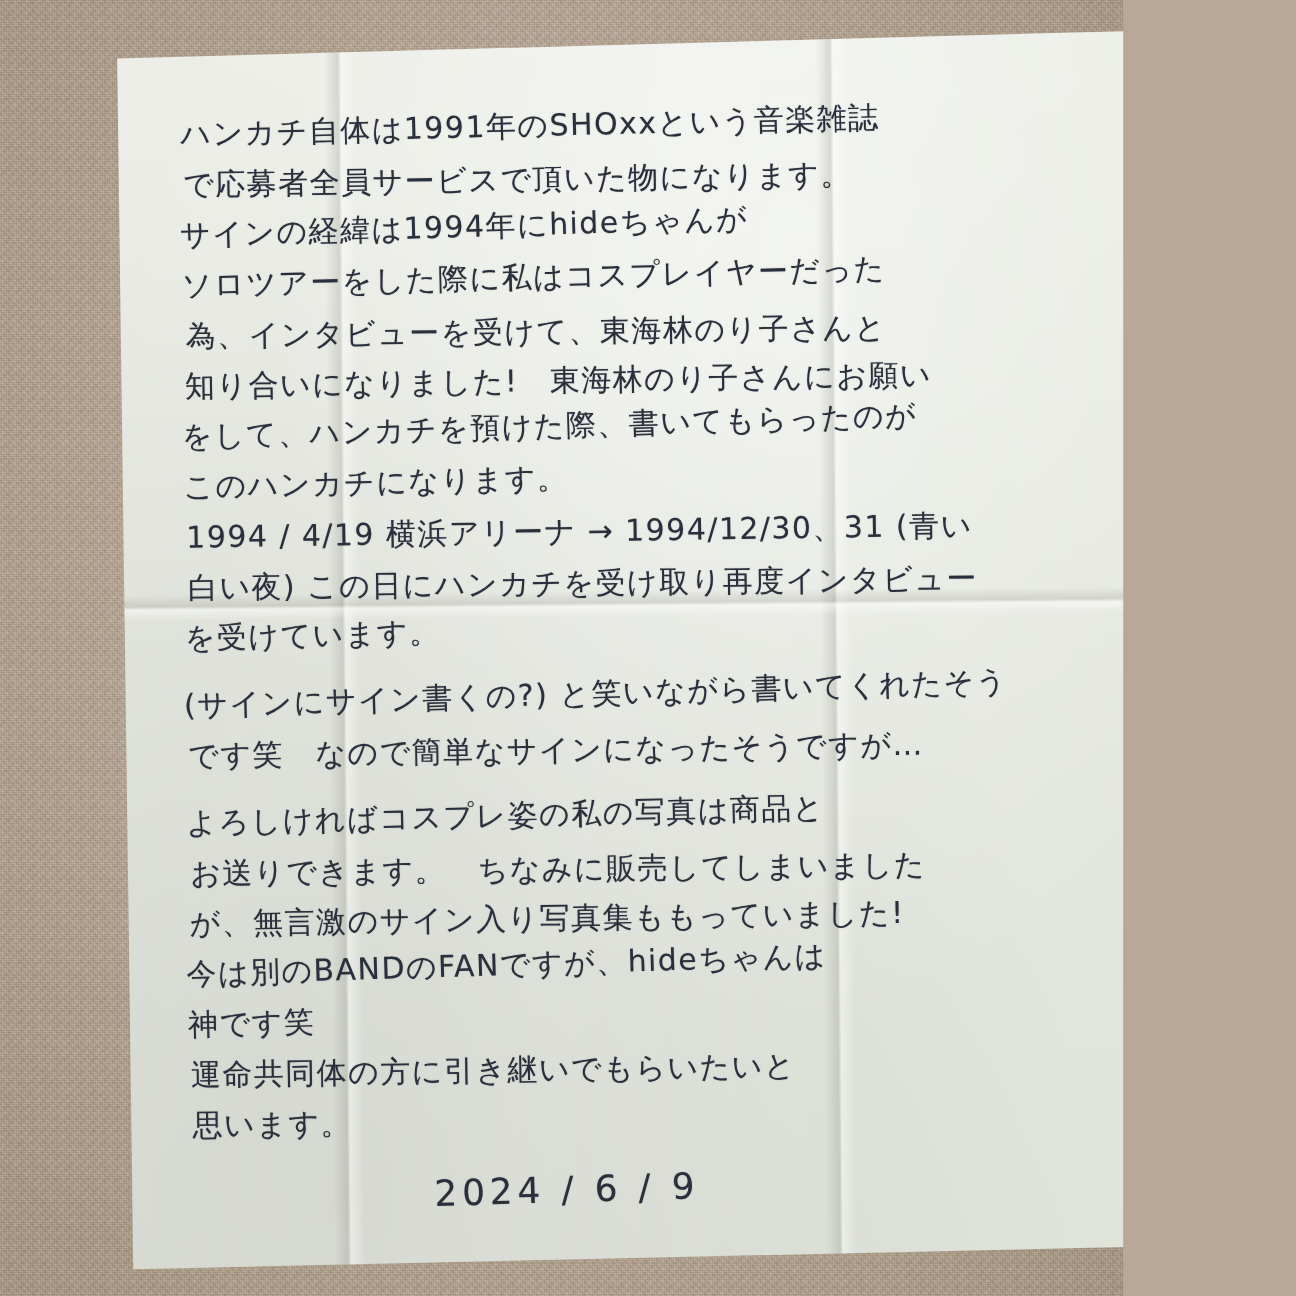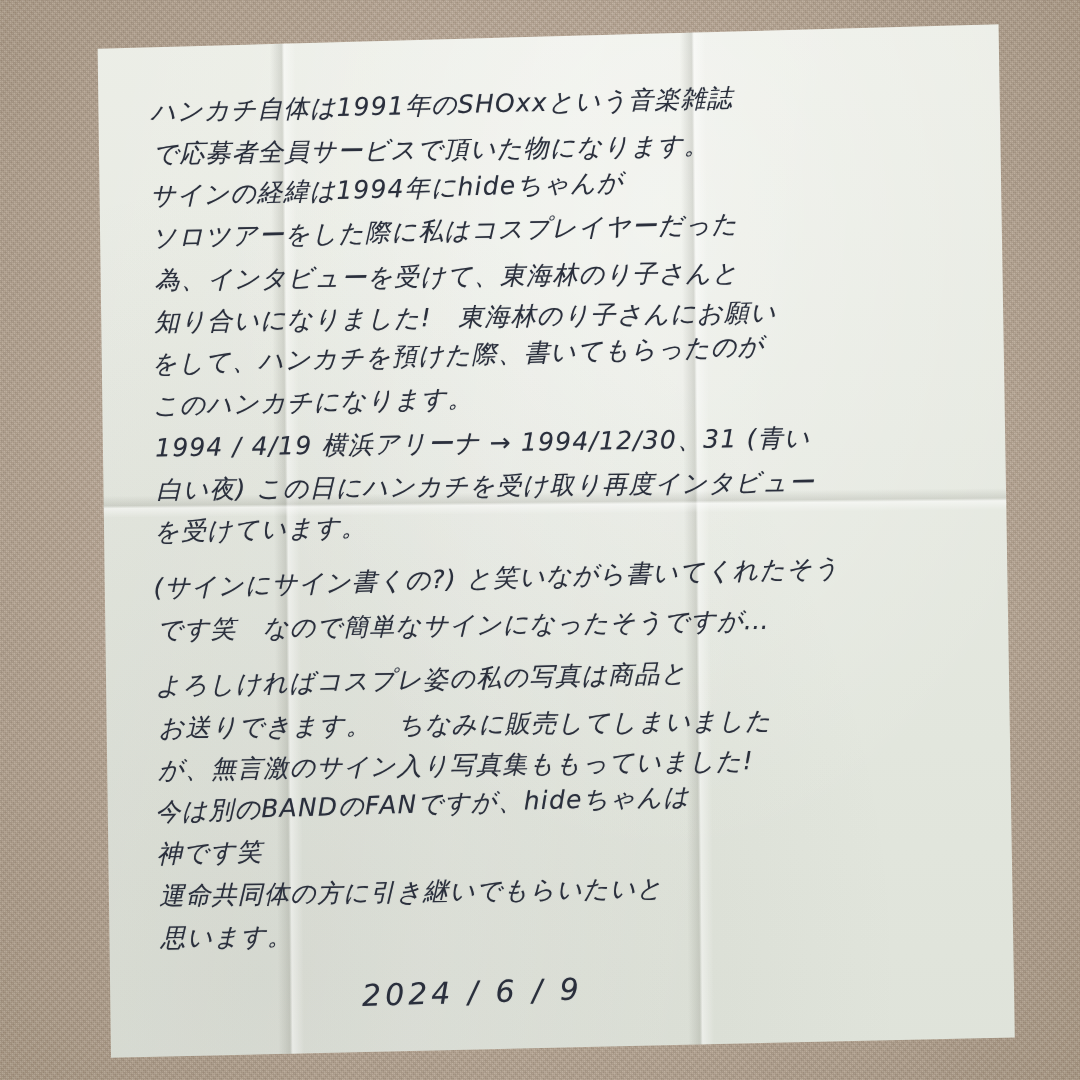--- a/index.html
+++ b/index.html
@@ -11,28 +11,27 @@
   body {
     width: 1080px;
     height: 1080px;
     overflow: hidden;
     font-family: "DejaVu Sans", sans-serif;
   }
 
   
   .photo {
     position: relative;
-    width: 1080px;
+    width: 936px;
     height: 1080px;
     background:
       repeating-linear-gradient(0deg, rgba(255,255,255,0.05) 0 1px, rgba(0,0,0,0.035) 1px 2px),
       repeating-linear-gradient(90deg, rgba(255,255,255,0.05) 0 1px, rgba(0,0,0,0.035) 1px 2px),
       radial-gradient(ellipse at 50% 45%, #c9b9a8 0%, #b5a493 55%, #a4937f 100%);
     overflow: hidden;
-    font-style: italic;
   }
   
   .weave {
     position: absolute;
     inset: 0;
     background-image:
       repeating-linear-gradient(45deg, rgba(120,100,80,0.07) 0 2px, rgba(255,245,230,0.05) 2px 4px),
       repeating-linear-gradient(-45deg, rgba(120,100,80,0.05) 0 3px, rgba(255,245,230,0.04) 3px 6px);
     pointer-events: none;
   }

